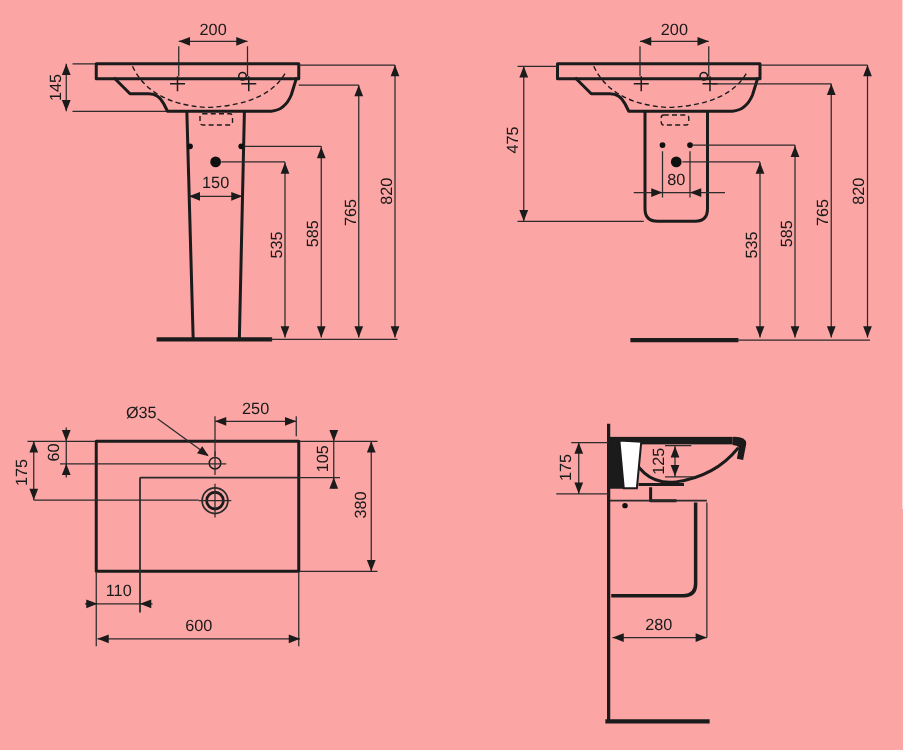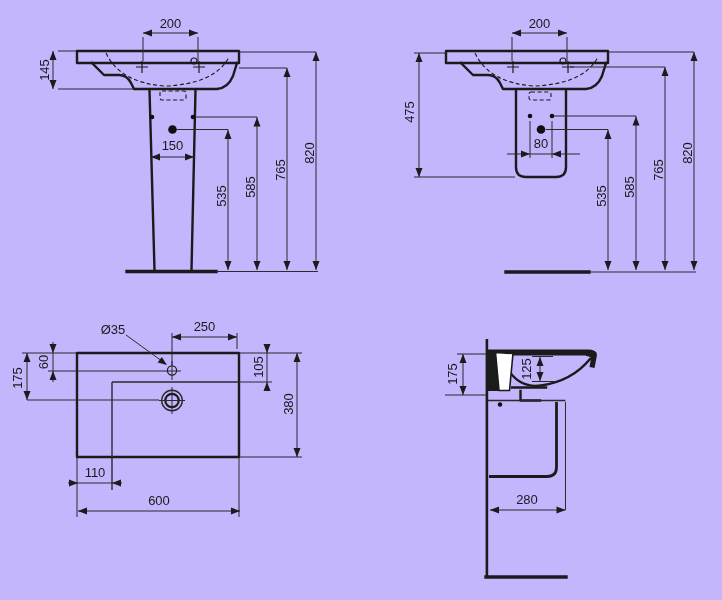--- a/index.html
+++ b/index.html
@@ -1,16 +1,16 @@
 <!DOCTYPE html>
 <html><head>
 <meta charset="utf-8">
 <style>
   html,body{margin:0;padding:0;background:#fff;}
-  .stage{position:relative;width:722px;height:600px;background:#c4b5fd;overflow:hidden;
+  .stage{position:relative;width:722px;height:600px;background:#fca5a5;overflow:hidden;
          font-family:"Liberation Sans",sans-serif;}
   svg{position:absolute;left:0;top:0;}
   
   .o{stroke:#1b1b1b;stroke-width:2.4;fill:none;stroke-linecap:square;stroke-linejoin:round;}
   .o3{stroke:#1b1b1b;stroke-width:3.4;fill:none;stroke-linecap:square;}
   
   .m{stroke:#2b2b2b;stroke-width:1;fill:none;}
   .m2{stroke:#2b2b2b;stroke-width:1.4;fill:none;}
   
   .d{stroke:#1b1b1b;stroke-width:1.1;fill:none;stroke-dasharray:4 2.6;}

